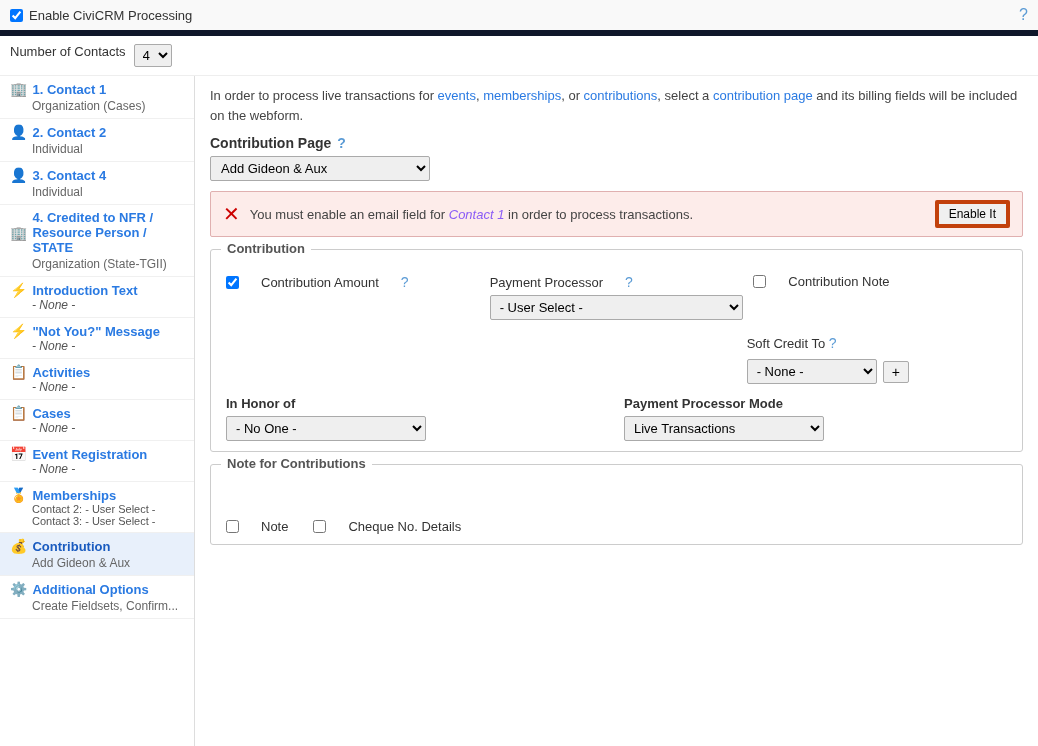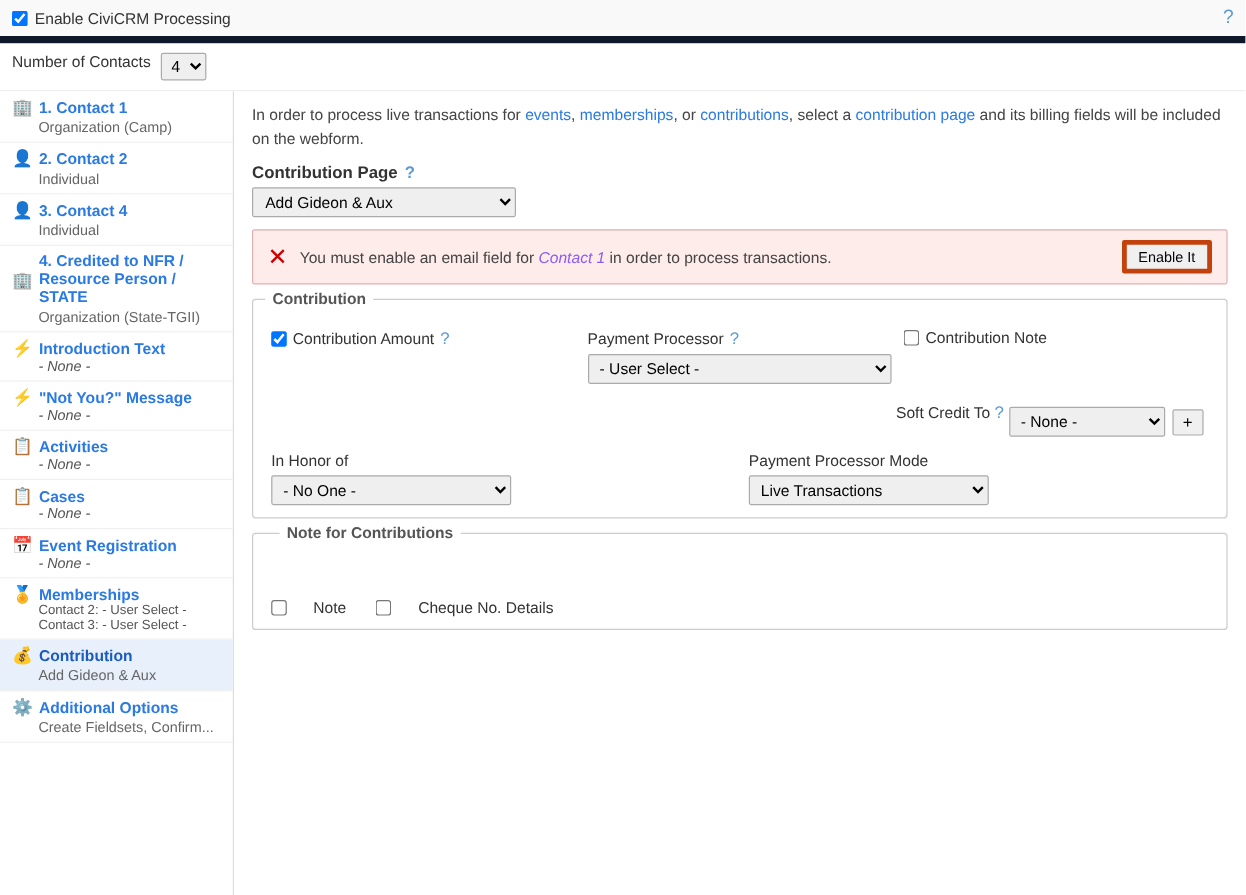--- a/index.html
+++ b/index.html
@@ -86,21 +86,21 @@
     .fieldset-box {
       border: 1px solid #ccc; border-radius: 3px; margin-bottom: 12px;
     }
     .fieldset-inner { padding: 10px 15px; }
 
     .contribution-grid {
       display: grid; grid-template-columns: 1fr 1fr 1fr;
       gap: 10px; margin-bottom: 15px; align-items: start;
     }
     .contrib-cell { display: flex; flex-direction: column; gap: 5px; }
-    .contrib-cell label { display: flex; align-items: center; gap: 5px; }
+    .contrib-cell label { display: flex; align-items: center; gap: 22px; }
     .contrib-cell select {
       padding: 3px 5px; border: 1px solid #aaa; border-radius: 2px; font-size: 13px;
     }
 
     .soft-credit-row {
       display: flex; align-items: center; gap: 6px; margin-top: 4px;
     }
     .soft-credit-row select {
       padding: 3px 5px; border: 1px solid #aaa; border-radius: 2px;
       font-size: 13px; min-width: 130px;
@@ -108,21 +108,21 @@
     .add-btn {
       background: #f0f0f0; border: 1px solid #aaa; padding: 2px 8px;
       font-size: 14px; cursor: pointer; border-radius: 2px;
     }
 
     .honor-row {
       display: grid; grid-template-columns: 1fr 1fr; gap: 15px;
       margin-top: 8px;
     }
     .honor-col { display: flex; flex-direction: column; gap: 5px; }
-    .honor-col .col-label { font-size: 13px; font-weight: normal; }
+    .honor-col .col-label { font-size: 13px; font-weight: bold; }
     .honor-col select {
       padding: 3px 5px; border: 1px solid #aaa; border-radius: 2px;
       font-size: 13px; max-width: 200px;
     }
 
     
     .note-fieldset { border: 1px solid #ccc; border-radius: 3px; margin-bottom: 12px; }
     .note-inner { padding: 10px 15px; }
     .note-checks { display: flex; gap: 25px; align-items: center; }
     .note-checks label { display: flex; align-items: center; gap: 22px; font-size: 13px; }
@@ -152,21 +152,21 @@
 
 <div class="main-layout">
 
   <div class="sidebar">
 
     <div class="sidebar-item">
       <div class="item-title">
         <span class="sidebar-icon">🏢</span>
         <span>1. Contact 1</span>
       </div>
-      <div class="item-subtitle">Organization (Camp)</div>
+      <div class="item-subtitle">Organization (Cases)</div>
     </div>
 
     <div class="sidebar-item">
       <div class="item-title">
         <span class="sidebar-icon">👤</span>
         <span>2. Contact 2</span>
       </div>
       <div class="item-subtitle">Individual</div>
     </div>
 
@@ -311,21 +311,21 @@
               <span>Contribution Note</span>
             </label>
           </div>
 
         </div>
 
         <div style="display:flex; margin-bottom: 12px;">
           <div style="flex:1;"></div>
           <div style="flex:1; display:flex; flex-direction:column; gap:4px;">
           </div>
-          <div style="flex:1; display:flex; flex-direction:row; gap:4px;">
+          <div style="flex:1; display:flex; flex-direction:column; gap:4px;">
             <label>
               <span>Soft Credit To</span>
               <span class="help-icon">?</span>
             </label>
             <div class="soft-credit-row">
               <select>
                 <option>- None -</option>
                 <option>Contact 1</option>
                 <option>Contact 2</option>
               </select>
@@ -350,21 +350,21 @@
               <option>Test Mode</option>
             </select>
           </div>
         </div>
 
       </div>
     </div>
 
     <div class="note-fieldset">
       <div style="padding:0; margin-bottom:-1px;">
-        <span style="display:inline-block; background:#fff; padding:0 6px; margin-left:22px; font-size:13px; font-weight:bold; color:#555; position:relative; top:-9px;">Note for Contributions</span>
+        <span style="display:inline-block; background:#fff; padding:0 6px; margin-left:10px; font-size:13px; font-weight:bold; color:#555; position:relative; top:-9px;">Note for Contributions</span>
       </div>
       <div class="note-inner">
         <div style="min-height: 30px;"></div>
         <div class="note-checks">
           <label>
             <input type="checkbox" style="">
             <span>Note</span>
           </label>
           <label>
             <input type="checkbox" style="">

